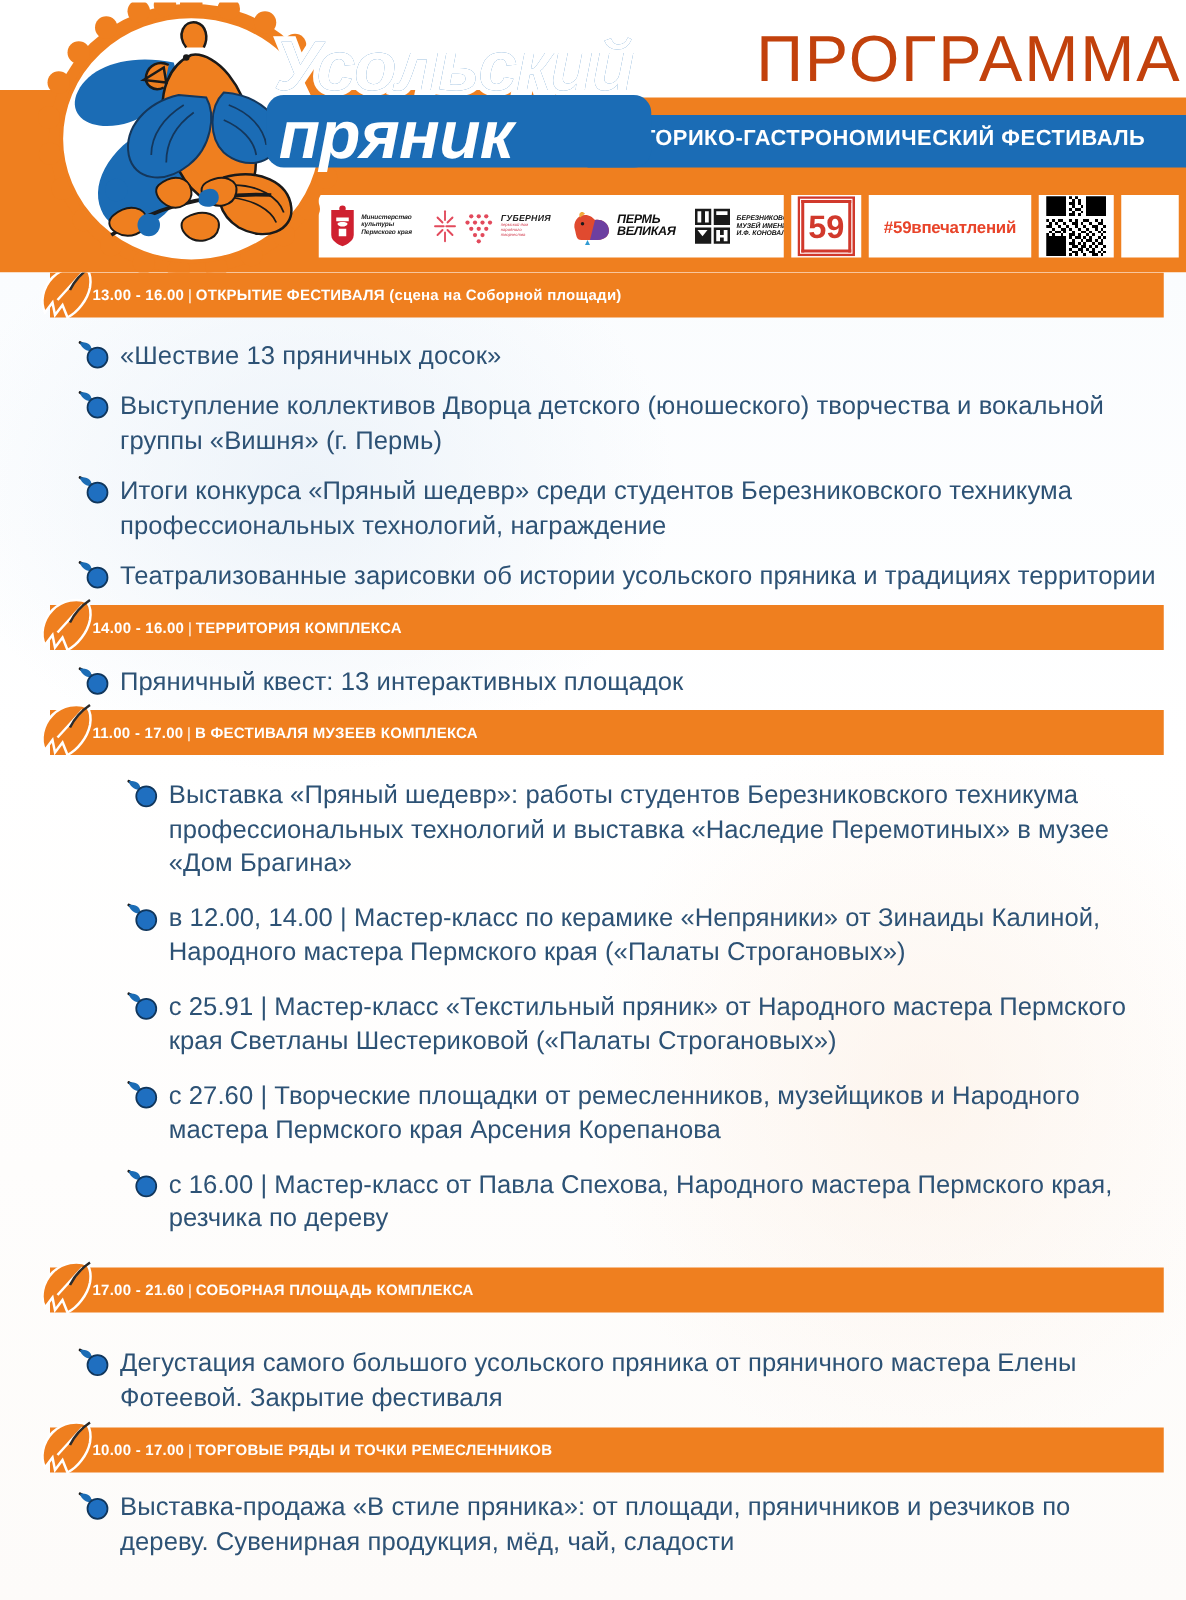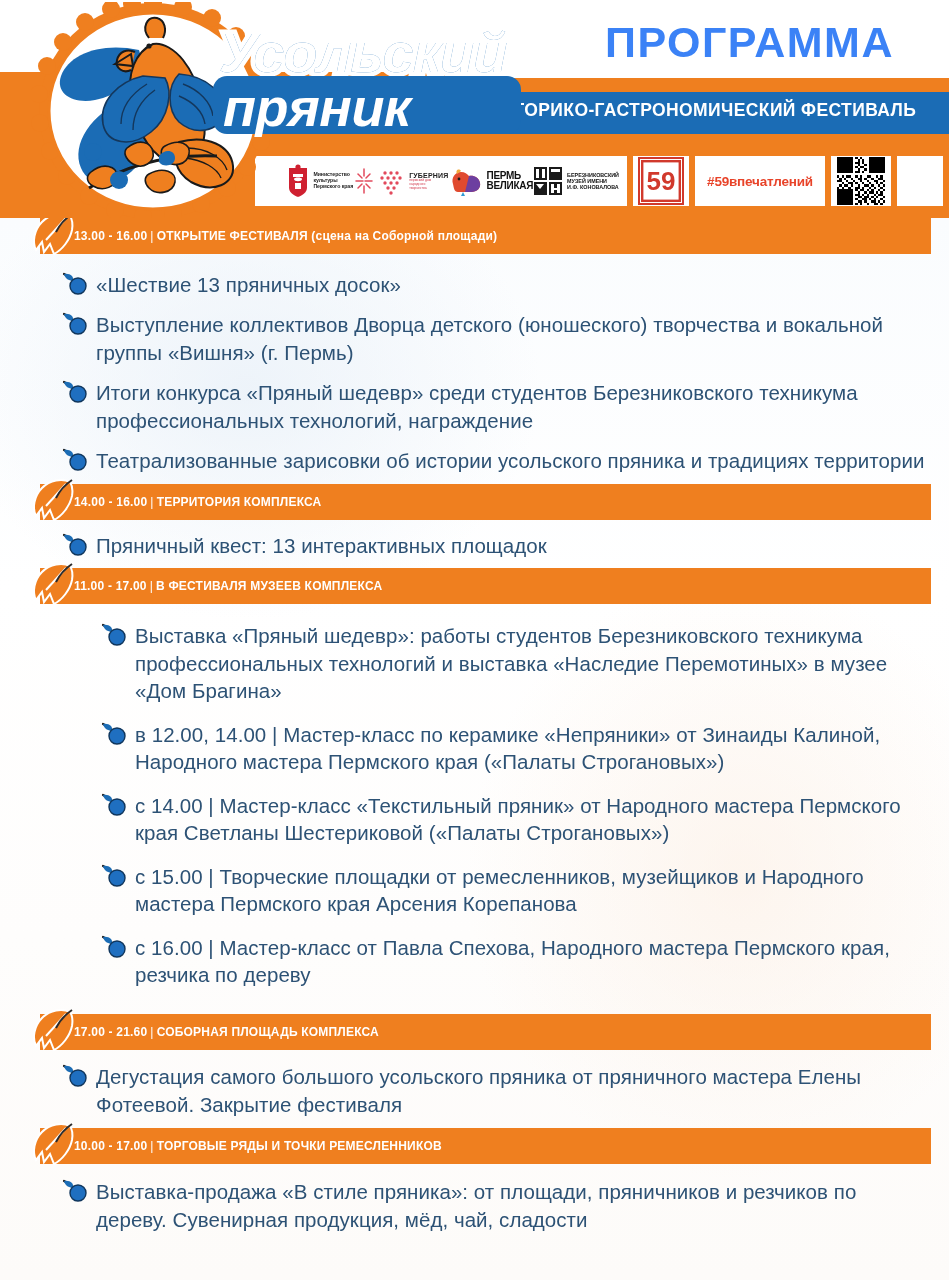--- a/index.html
+++ b/index.html
@@ -83,24 +83,24 @@
     width: 694px; height: 58px;
     display: flex;
     align-items: center;
     gap: 6px;
     z-index: 8;
   }
 
   .title-programma {
     position: absolute;
     left: 605px; top: 18px;
-    font-size: 43px;
-    font-weight: bold;
+    font-size: 52px;
+    font-weight: normal;
     letter-spacing: 1.5px;
-    color: #3b82f6;
+    color: #c2410c;
     z-index: 9;
     white-space: nowrap;
   }
   .subtitle-festival {
     position: absolute;
     left: 488px; top: 100px;
     font-size: 17.5px;
     font-weight: bold;
     letter-spacing: 0.4px;
     color: #ffffff;
@@ -177,33 +177,33 @@
     left: 62px;
     top: 1px;
     width: 28px; height: 24px;
   }
 
   
   .sec-1 .items { padding-top: 17px; padding-bottom: 9px; }
   .sec-2 .items { padding-top: 12px; padding-bottom: 9px; }
   .sec-3 .items { padding-top: 18px; padding-bottom: 10px; margin-left: 39px; }
   .sec-3 .item  { margin-bottom: 16px; }
-  .sec-4 .items { padding-top: 13px; padding-bottom: 10px; border-radius: 19px; }
+  .sec-4 .items { padding-top: 27px; padding-bottom: 10px; border-radius: 19px; }
   .sec-5 .items { padding-top: 14px; padding-bottom: 6px; }
 
   
   .logo-tile {
     background: #ffffff;
     height: 50px;
     display: flex;
     align-items: center;
     justify-content: center;
     overflow: hidden;
   }
-  .logo-wide  { flex: 0 0 372px; padding: 0 8px; gap: 0; justify-content: flex-end;}
+  .logo-wide  { flex: 0 0 372px; padding: 0 8px; gap: 15px; justify-content: flex-start; font-style: italic;}
   .logo-stamp { flex: 0 0 56px; }
   .logo-hash  { flex: 0 0 130px; }
   .logo-qr    { flex: 0 0 60px; }
   .logo-last  { flex: 0 0 46px; }
 
   .hash-text {
     font-size: 13.5px;
     font-weight: bold;
     color: #e8442a;
     letter-spacing: -0.2px;
@@ -679,29 +679,29 @@
             <circle cx="16" cy="14" r="8" fill="#1f6fc0" stroke="#10365c" stroke-width="1.4"></circle>
           </svg>
           <span>в 12.00, 14.00 | Мастер-класс по керамике «Непряники» от Зинаиды Калиной, Народного мастера Пермского края («Палаты Строгановых»)</span>
         </li>
         <li class="item">
           <svg class="berry-bullet" viewBox="0 0 28 24">
             <path d="M2 2 C 8 5 12 8 15 12" stroke="#1a1a1a" stroke-width="2.2" fill="none" stroke-linecap="round"></path>
             <path d="M2 2 C 8 1 12 4 11 9 C 8 9 3 7 2 2 Z" fill="#1b6cb5"></path>
             <circle cx="16" cy="14" r="8" fill="#1f6fc0" stroke="#10365c" stroke-width="1.4"></circle>
           </svg>
-          <span>с 14.00 | Мастер-класс «Текстильный пряник» от Народного мастера Пермского края Светланы Шестериковой («Палаты Строгановых»)</span>
-        </li>
-        <li class="item">
-          <svg class="berry-bullet" viewBox="0 0 28 24">
-            <path d="M2 2 C 8 5 12 8 15 12" stroke="#1a1a1a" stroke-width="2.2" fill="none" stroke-linecap="round"></path>
-            <path d="M2 2 C 8 1 12 4 11 9 C 8 9 3 7 2 2 Z" fill="#1b6cb5"></path>
-            <circle cx="16" cy="14" r="8" fill="#1f6fc0" stroke="#10365c" stroke-width="1.4"></circle>
-          </svg>
-          <span>с 15.00 | Творческие площадки от ремесленников, музейщиков и Народного мастера Пермского края Арсения Корепанова</span>
+          <span>с 25.91 | Мастер-класс «Текстильный пряник» от Народного мастера Пермского края Светланы Шестериковой («Палаты Строгановых»)</span>
+        </li>
+        <li class="item">
+          <svg class="berry-bullet" viewBox="0 0 28 24">
+            <path d="M2 2 C 8 5 12 8 15 12" stroke="#1a1a1a" stroke-width="2.2" fill="none" stroke-linecap="round"></path>
+            <path d="M2 2 C 8 1 12 4 11 9 C 8 9 3 7 2 2 Z" fill="#1b6cb5"></path>
+            <circle cx="16" cy="14" r="8" fill="#1f6fc0" stroke="#10365c" stroke-width="1.4"></circle>
+          </svg>
+          <span>с 27.60 | Творческие площадки от ремесленников, музейщиков и Народного мастера Пермского края Арсения Корепанова</span>
         </li>
         <li class="item">
           <svg class="berry-bullet" viewBox="0 0 28 24">
             <path d="M2 2 C 8 5 12 8 15 12" stroke="#1a1a1a" stroke-width="2.2" fill="none" stroke-linecap="round"></path>
             <path d="M2 2 C 8 1 12 4 11 9 C 8 9 3 7 2 2 Z" fill="#1b6cb5"></path>
             <circle cx="16" cy="14" r="8" fill="#1f6fc0" stroke="#10365c" stroke-width="1.4"></circle>
           </svg>
           <span>с 16.00 | Мастер-класс от Павла Спехова, Народного мастера Пермского края, резчика по дереву</span>
         </li>
       </ul>

